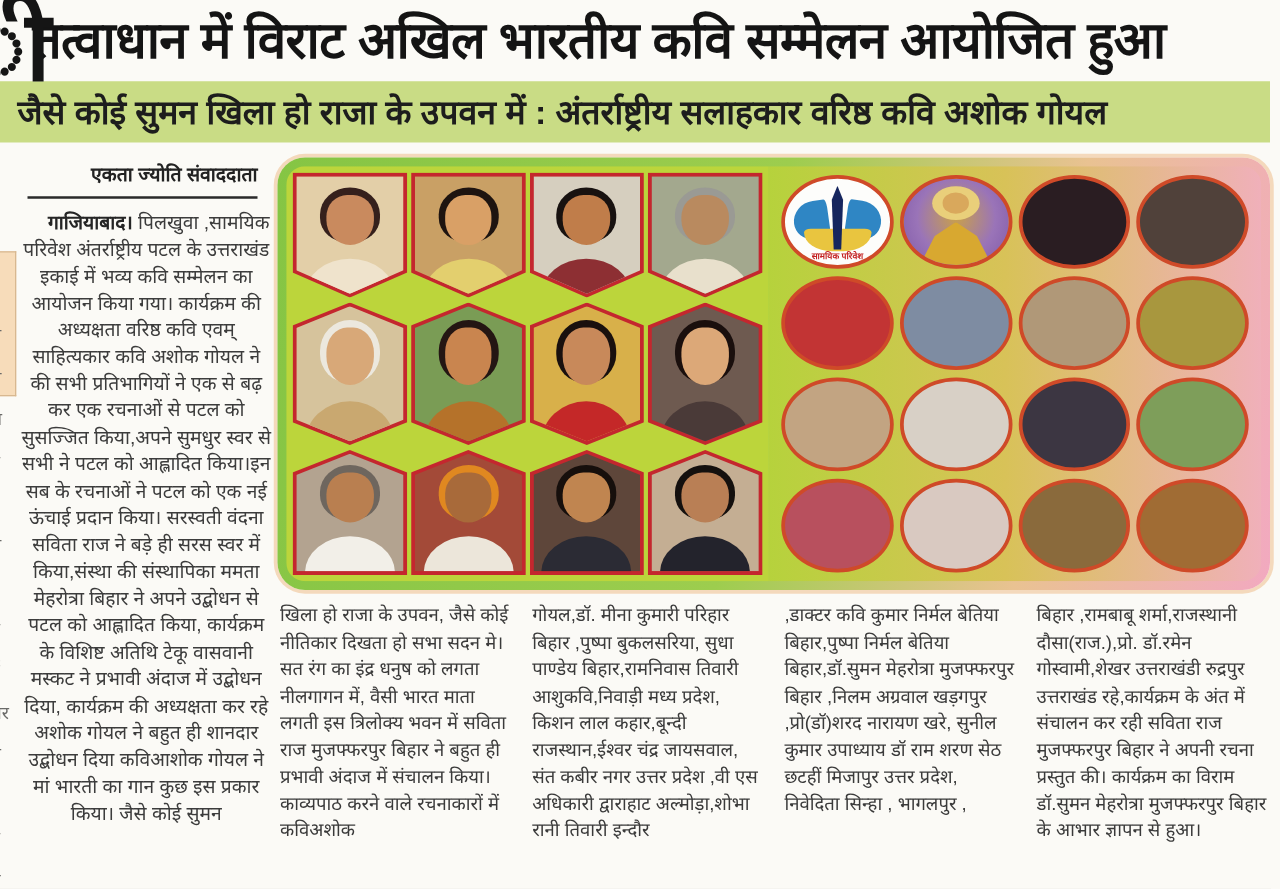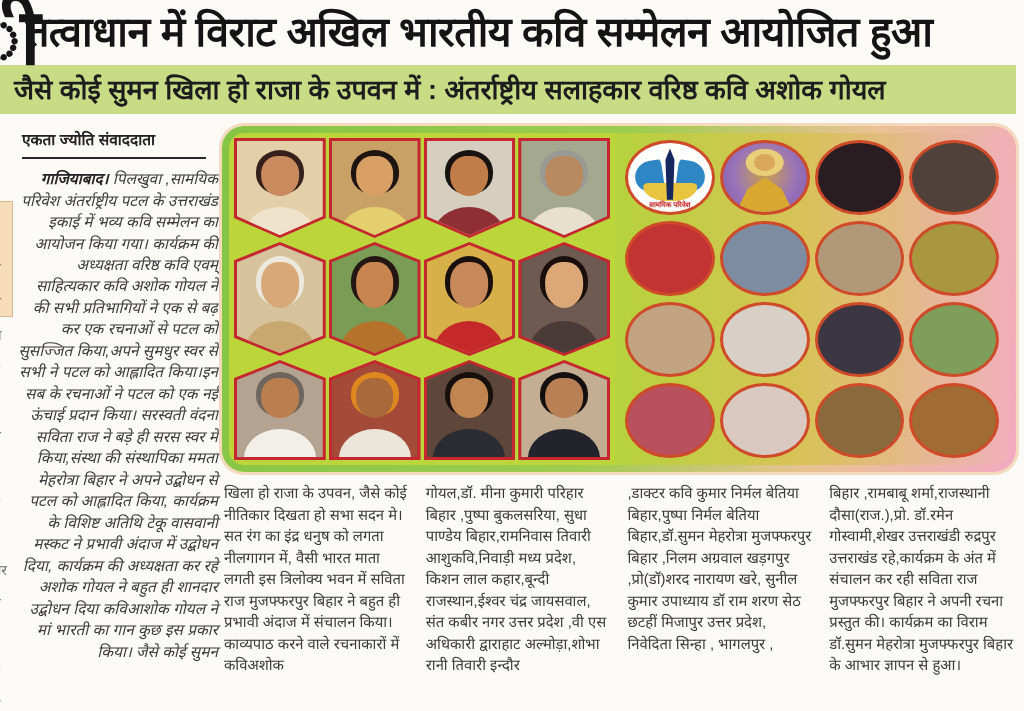--- a/index.html
+++ b/index.html
@@ -21,23 +21,23 @@
     font-size:41px; line-height:1.27; letter-spacing:-0.5px; }
   .headline div { white-space:nowrap; }
 
   
   .subbar { margin:7px 0 12px 0; width:1016px; background:var(--subhead_bg,#c9dc85);
     padding:5px 12px 7px 14px; font-size:27px; font-weight:bold; color:#1d1d1d; white-space:nowrap; }
 
   
   .cols { display:flex; margin-top:9px; }
   .left-col { width:222px; padding:0 4px 0 16px; flex:none; }
-  .byline { text-align:left; font-weight:bold; font-size:15.5px; color:#222;
+  .byline { text-align:right; font-weight:bold; font-size:15.5px; color:#222;
     padding:2px 0 7px; margin:0 12px 9px 6px; border-bottom:2.5px solid #2a2a2a; }
-  .body-text { font-size:15.4px; line-height:1.395; color:var(--body_color,#3c3c3c); text-indent:20px; text-align:right;font-style:italic; }
+  .body-text { font-size:15.4px; line-height:1.395; color:var(--body_color,#3c3c3c); text-indent:20px; text-align:center; }
   .body-text b { color:#252525; }
 
   .right-area { flex:1; padding-right:8px; }
 
   
   .collage {
     height:346px; border-radius:22px; padding:7px;
     background:linear-gradient(100deg, var(--frame_green,#85c544) 0%, #9dcd4e 48%, #e9c292 76%, var(--frame_pink,#f2a9c0) 100%);
     box-shadow:0 0 0 3px var(--frame_outer,#f4d9bc);
   }

